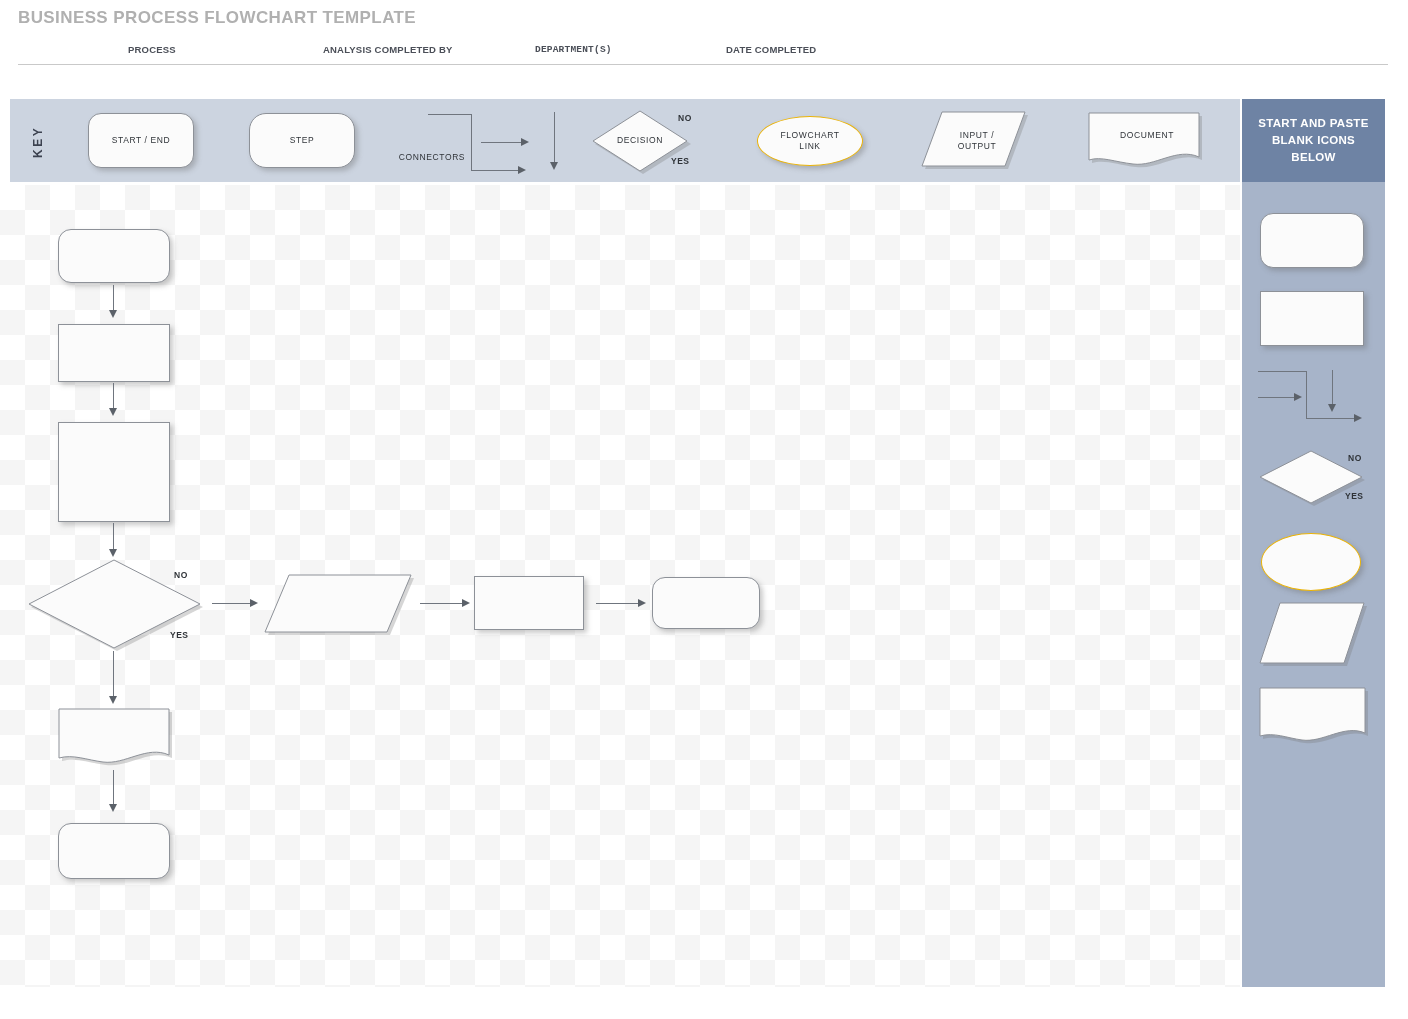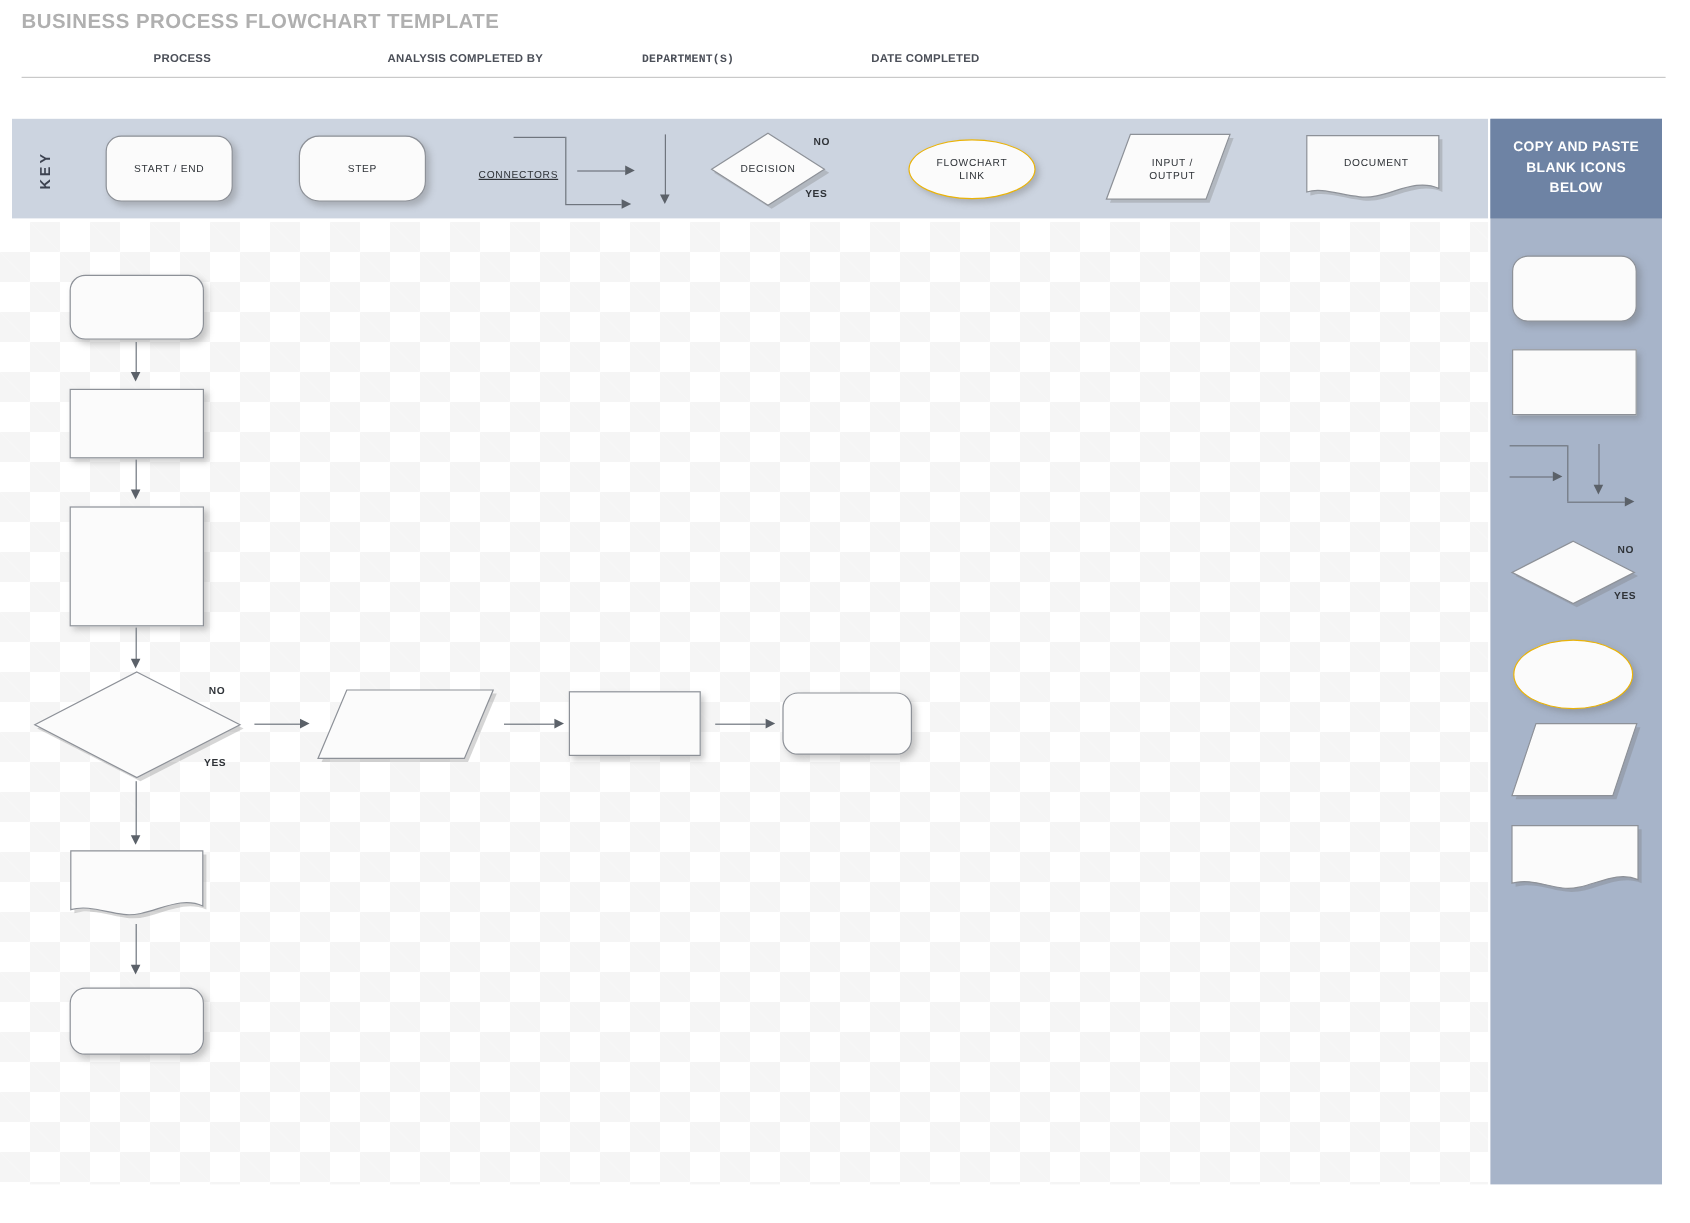--- a/index.html
+++ b/index.html
@@ -226,21 +226,21 @@
 
 <div class="shape rounded flexcenter" style="left:88px; top:113px; width:106px; height:55px;">
   <span class="shape-label">START / END</span>
 </div>
 
 <div class="shape rect flexcenter" style="left:249px; top:113px; width:106px; height:55px;border-radius:17px;">
   <span class="shape-label">STEP</span>
 </div>
 
 <div style="position:absolute; left:393px; top:108px; width:170px; height:68px;">
-  <span class="shape-label" style="position:absolute; left:0; top:32px; width:78px;text-decoration:underline;">CONNECTORS</span>
+  <span class="shape-label" style="position:absolute; left:0; top:44px; width:78px;">CONNECTORS</span>
 
   <div class="conn conn-h" style="left:35px; top:6px; width:43px;"></div>
   <div class="conn conn-v" style="left:78px; top:6px; height:56px;"></div>
   <div class="conn conn-h" style="left:78px; top:62px; width:47px;"></div>
   <div class="arrow-right" style="left:125px; top:58px;"></div>
 
   <div class="conn conn-h" style="left:88px; top:34px; width:40px;"></div>
   <div class="arrow-right" style="left:128px; top:30px;"></div>
 
   <div class="conn conn-v" style="left:161px; top:4px; height:52px;"></div>
@@ -334,21 +334,21 @@
     <path class="poly-shadow" d="M4,4 L114,4 L114,50 C92,40 70,60 48,57 C32,55 18,49 4,53 Z"></path>
     <path class="shape-poly" d="M1,1 L111,1 L111,47 C89,37 67,57 45,54 C29,52 15,46 1,50 Z"></path>
   </svg>
 </div>
 <div class="conn conn-v" style="left:113px; top:770px; height:36px;"></div>
 <div class="arrow-down" style="left:109px; top:804px;"></div>
 
 <div class="shape rounded" style="left:58px; top:823px; width:112px; height:56px;"></div>
 
 <div id="sidebar"></div>
-<div id="sidebar-header">COPY AND PASTE
+<div id="sidebar-header">START AND PASTE
 BLANK ICONS
 BELOW</div>
 
 <div class="shape rounded" style="left:1260px; top:213px; width:104px; height:55px;"></div>
 
 <div class="shape rect" style="left:1260px; top:291px; width:104px; height:55px;"></div>
 
 <div style="position:absolute; left:1256px; top:366px; width:120px; height:60px;">
   <div class="conn conn-h" style="left:2px; top:5px; width:48px;"></div>
   <div class="conn conn-v" style="left:50px; top:5px; height:47px;"></div>

